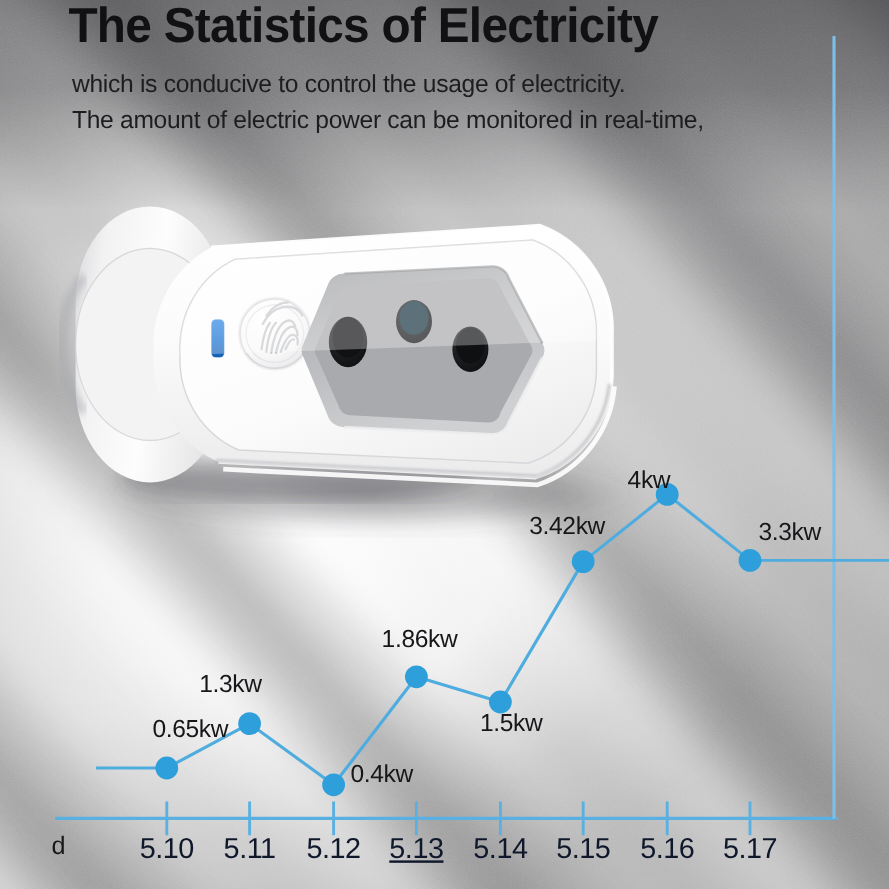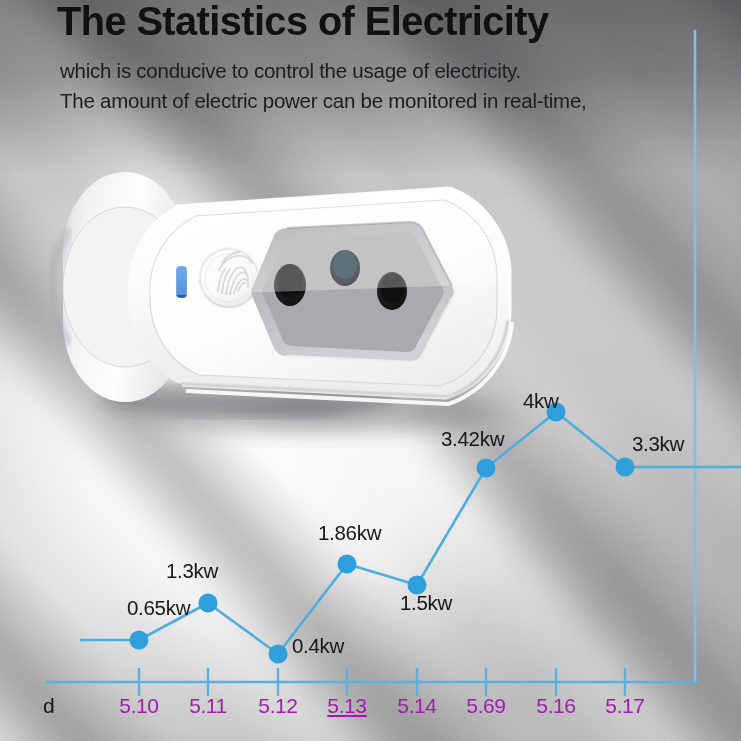--- a/index.html
+++ b/index.html
@@ -112,22 +112,22 @@
   }
   .pt-label {
     position: absolute;
     font-size: 20.5px;
     color: #17171a;
     white-space: nowrap;
     letter-spacing: -0.3px;
   }
   .tick-label {
     position: absolute;
-    font-size: 21px;
-    color: #a21caf;
+    font-size: 24px;
+    color: #0f172a;
     white-space: nowrap;
     letter-spacing: -0.4px;
     transform: translateX(-50%);
   }
   .d-label {
     position: absolute;
     left: 43px;
     top: 694px;
     font-size: 21px;
     color: #17171a;
@@ -326,17 +326,17 @@
   <div class="pt-label" style="left:400px; top:591px;">1.5kw</div>
   <div class="pt-label" style="left:441px; top:427px;">3.42kw</div>
   <div class="pt-label" style="left:523px; top:377px;margin-top:12px;">4kw</div>
   <div class="pt-label" style="left:632px; top:432px;">3.3kw</div>
 
   <div class="tick-label" style="left:139px; top:694px;">5.10</div>
   <div class="tick-label" style="left:208px; top:694px;text-align:center;">5.11</div>
   <div class="tick-label" style="left:278px; top:694px;">5.12</div>
   <div class="tick-label" style="left:347px; top:694px;text-decoration:underline;">5.13</div>
   <div class="tick-label" style="left:417px; top:694px;">5.14</div>
-  <div class="tick-label" style="left:486px; top:694px;">5.69</div>
+  <div class="tick-label" style="left:486px; top:694px;">5.15</div>
   <div class="tick-label" style="left:556px; top:694px;">5.16</div>
   <div class="tick-label" style="left:625px; top:694px;">5.17</div>
 
 </div>
 
 </body></html>

